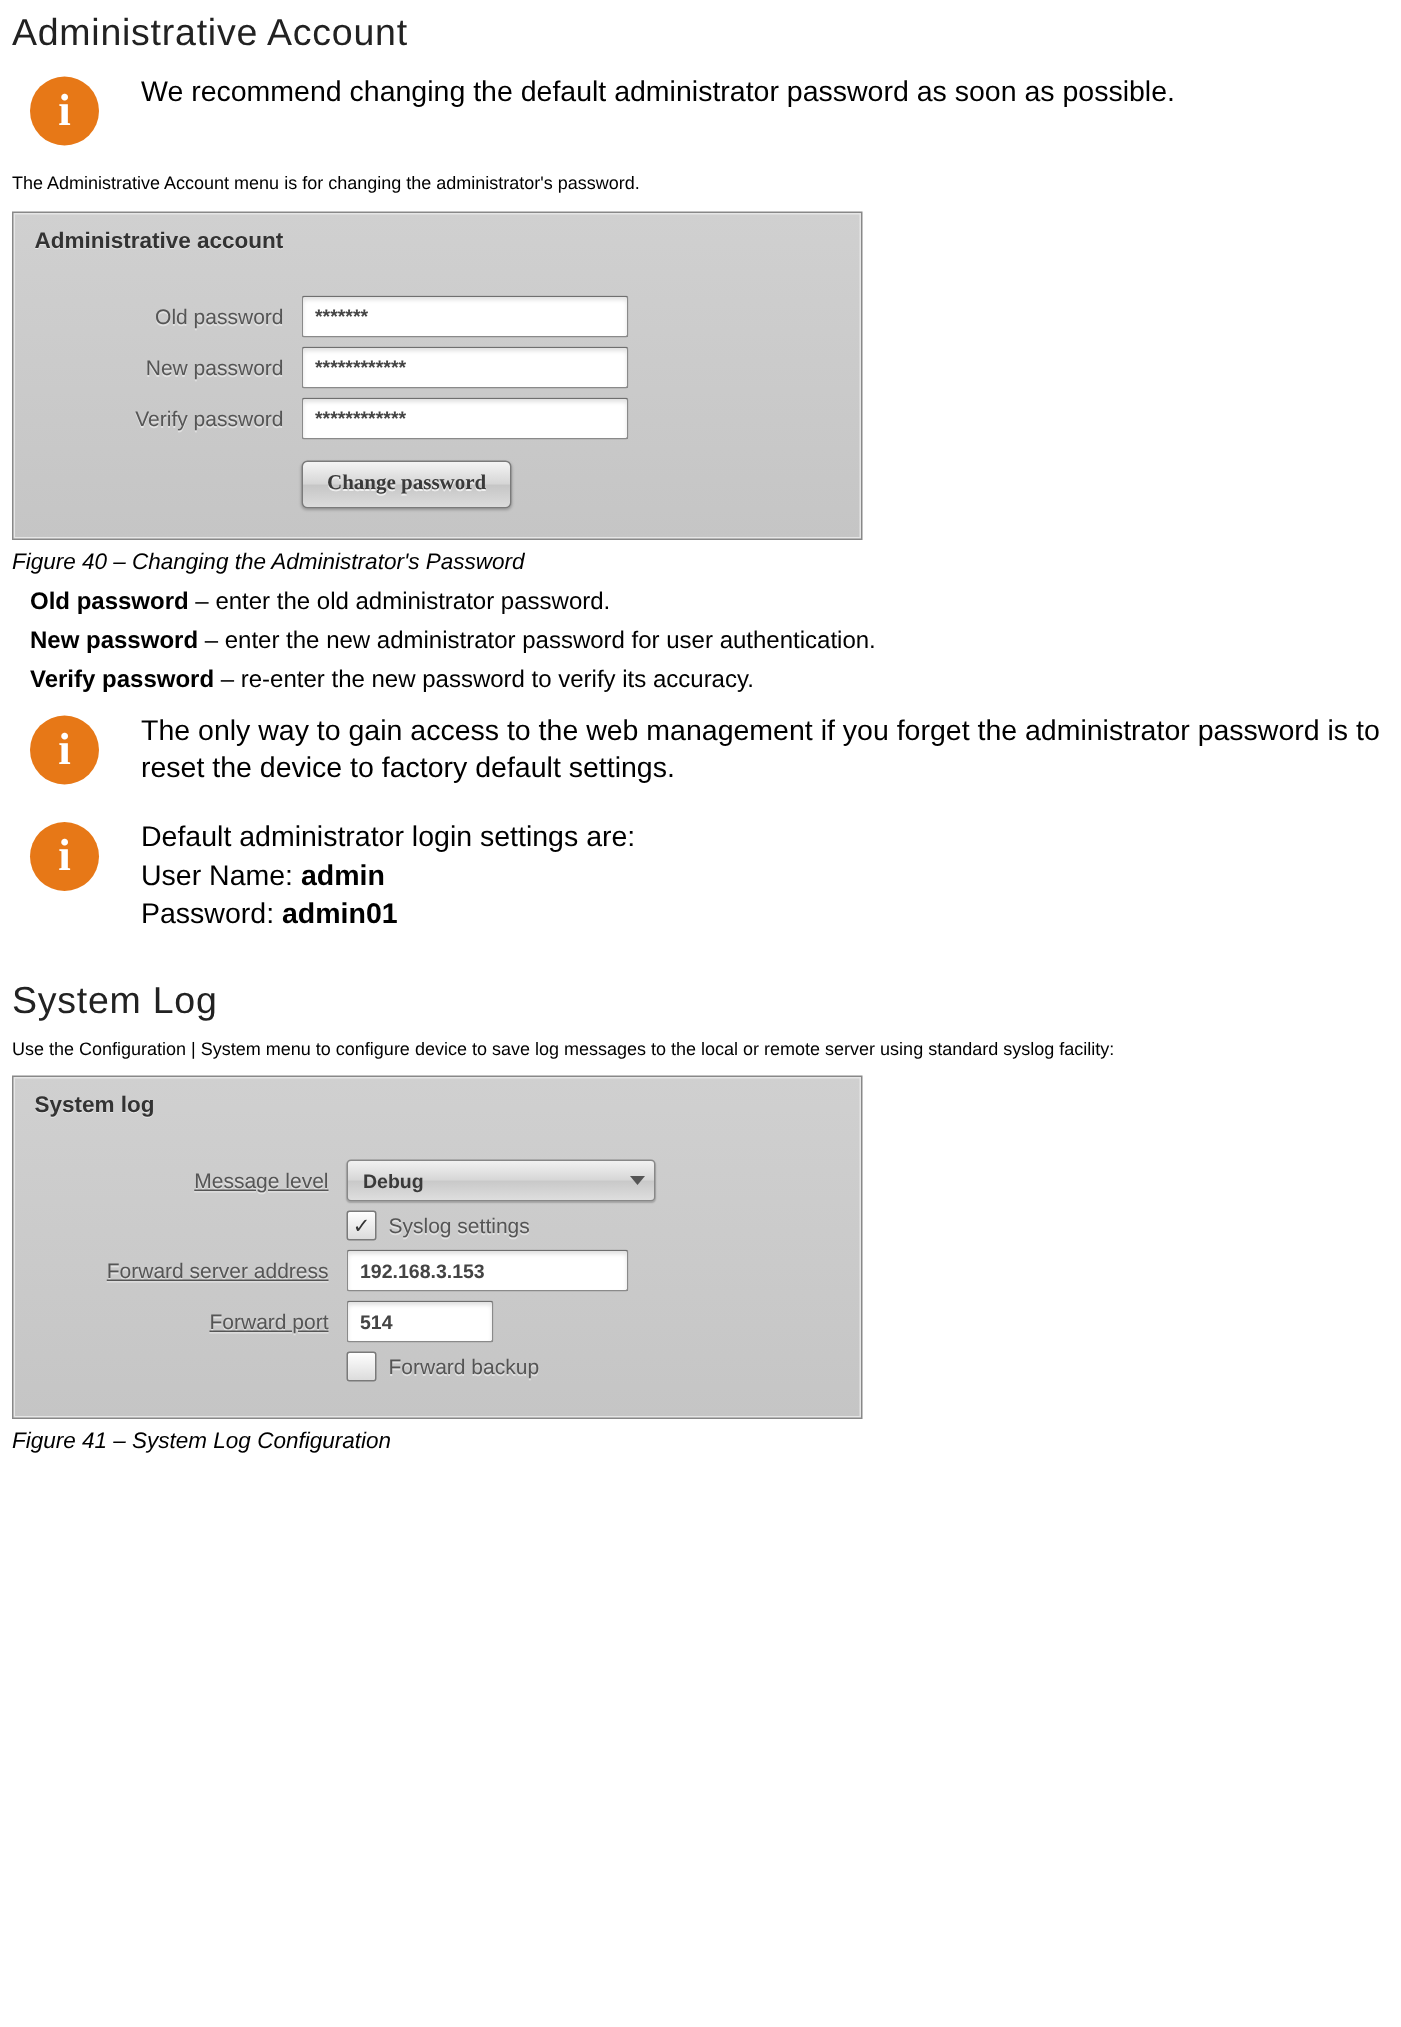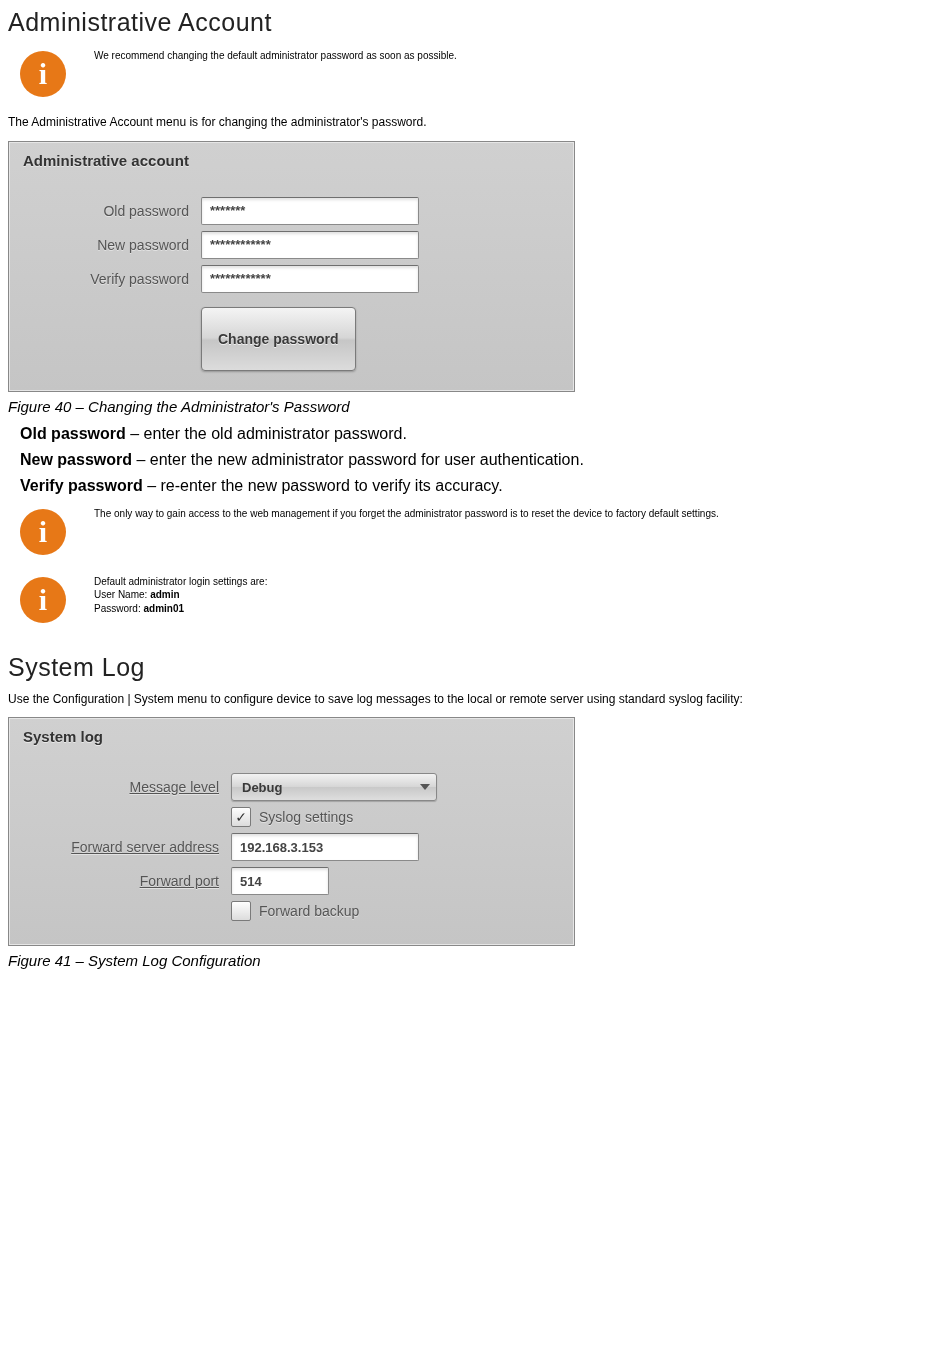--- a/index.html
+++ b/index.html
@@ -33,21 +33,21 @@
     font-family: Georgia, serif;
     font-weight: bold;
     font-size: 30px;
     display: flex;
     align-items: center;
     justify-content: center;
     margin: 4px 28px 0 12px;
   }
   .info-text {
     flex: 1;
-    font-size: 10px;
+    font-size: 19px;
     line-height: 1.35;
     padding-top: 2px;
   }
   p.body {
     font-size: 12px;
     margin: 10px 0;
     line-height: 1.3;
   }
   .caption {
     font-style: italic;
@@ -102,23 +102,24 @@
     box-shadow: inset 0 2px 3px rgba(0,0,0,0.12);
   }
   .btn {
     display: inline-block;
     border: 1px solid #7a7a7a;
     border-radius: 4px;
     background: linear-gradient(#f4f4f4,#d6d6d6 48%,#c6c6c6 52%,#dcdcdc);
     font-weight: bold;
     font-size: 14px;
     color: #3a3a3a;
-    padding: 23px 16px;
+    padding: 7px 16px;
     text-shadow: 0 1px 0 #f0f0f0;
     box-shadow: 0 1px 2px rgba(0,0,0,0.25);
+    font-family: Liberation Serif, serif;
   }
   .dropdown {
     display: inline-flex;
     align-items: center;
     justify-content: space-between;
     border: 1px solid #888;
     border-radius: 3px;
     background: linear-gradient(#f2f2f2,#d7d7d7 48%,#c9c9c9 52%,#dedede);
     height: 26px;
     width: 188px;

